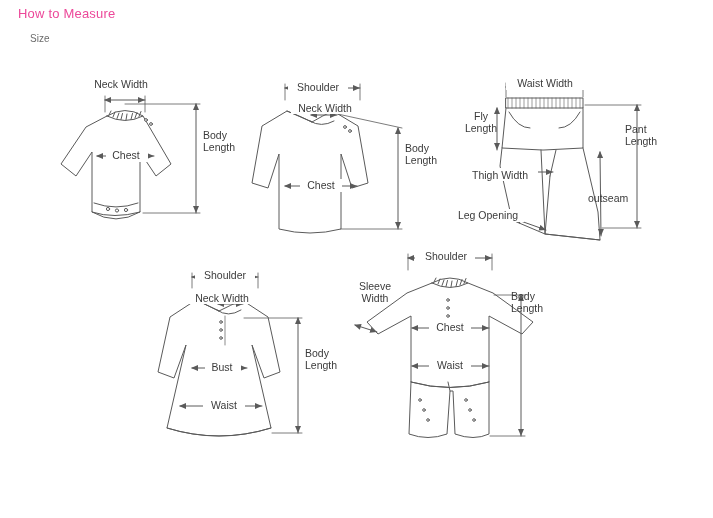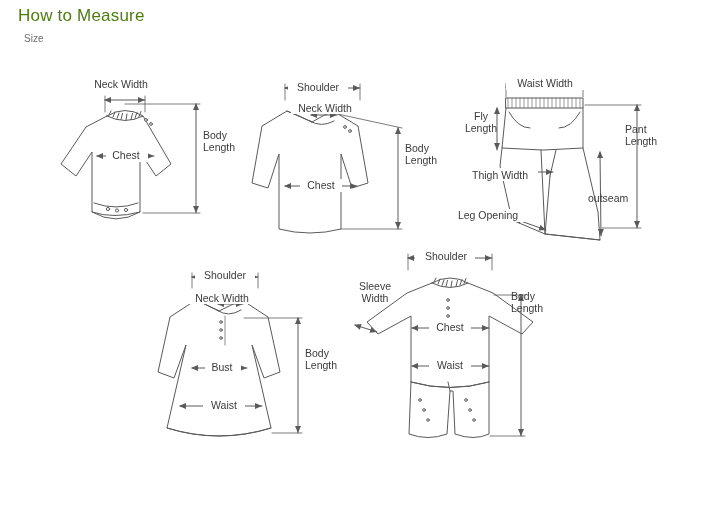--- a/index.html
+++ b/index.html
@@ -17,27 +17,27 @@
   }
   .page {
     position: relative;
     width: 713px;
     height: 518px;
   }
   .title {
     position: absolute;
     left: 18px;
     top: 6px;
-    font-size: 17px;
-    color: #4d7c0f;
+    font-size: 13px;
+    color: #ec4899;
     letter-spacing: 0.2px;
   }
   .subtitle {
     position: absolute;
-    left: 24px;
+    left: 30px;
     top: 33px;
     font-size: 10px;
     color: #6b6b6b;
   }
   .footnote {
     position: absolute;
     left: 0;
     top: 466px;
     width: 713px;
     text-align: center;

